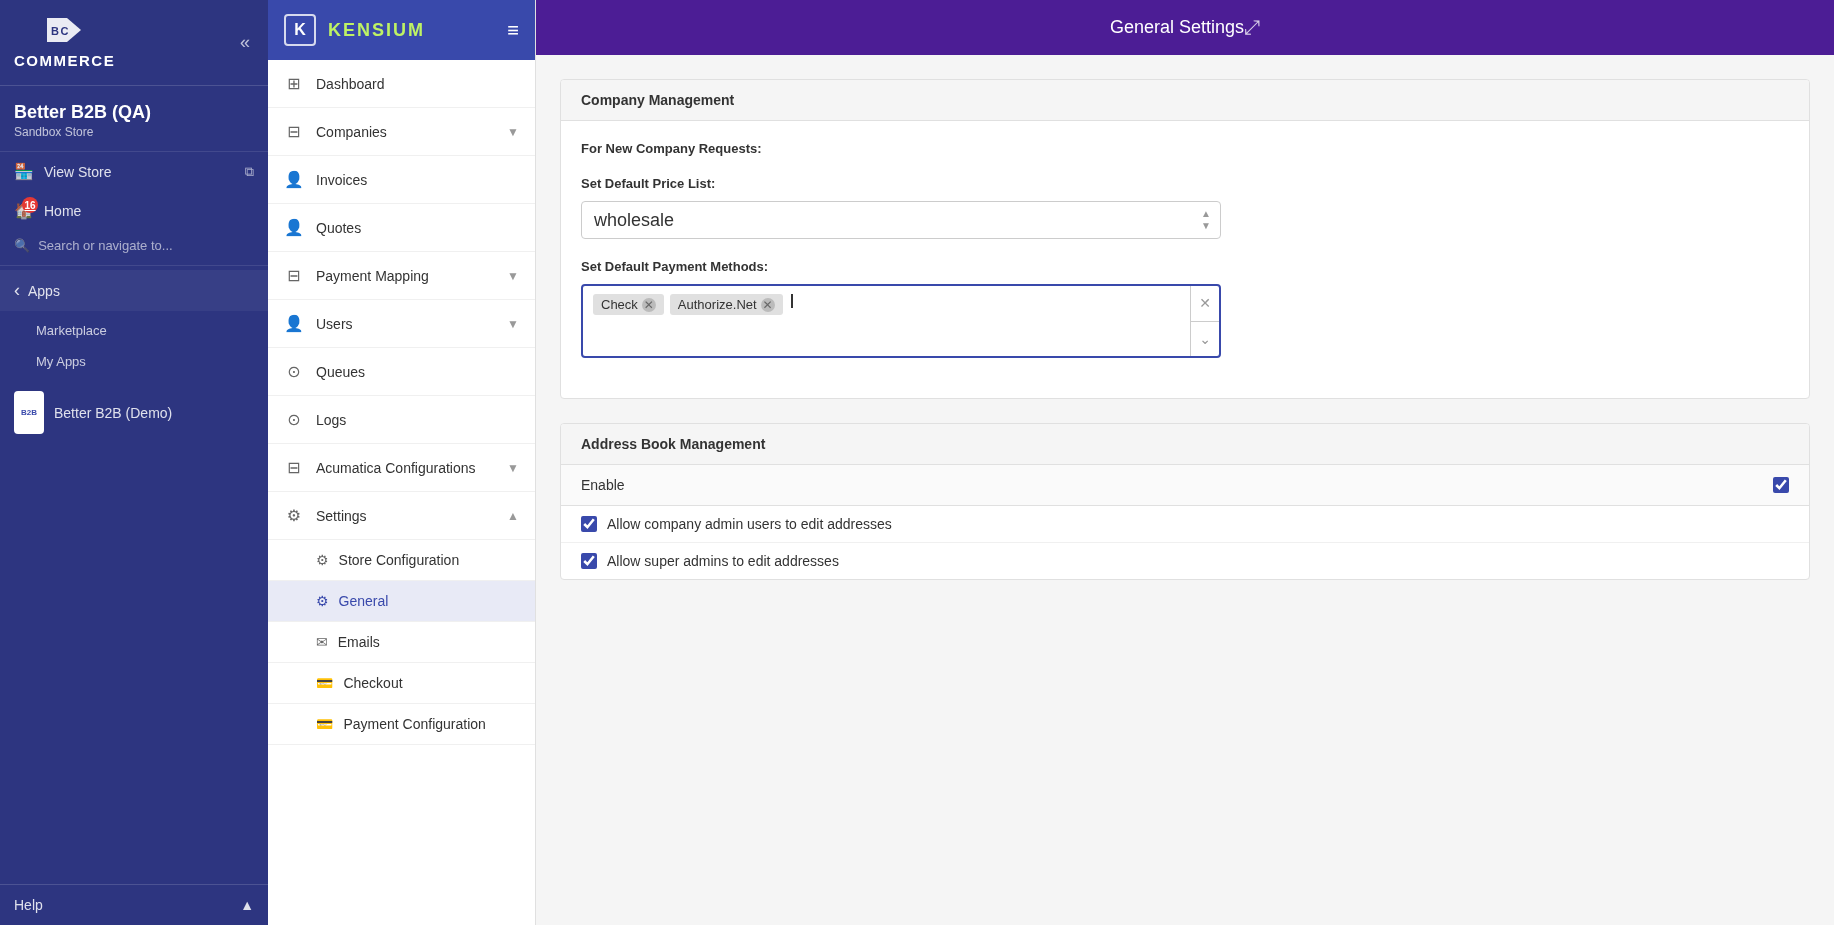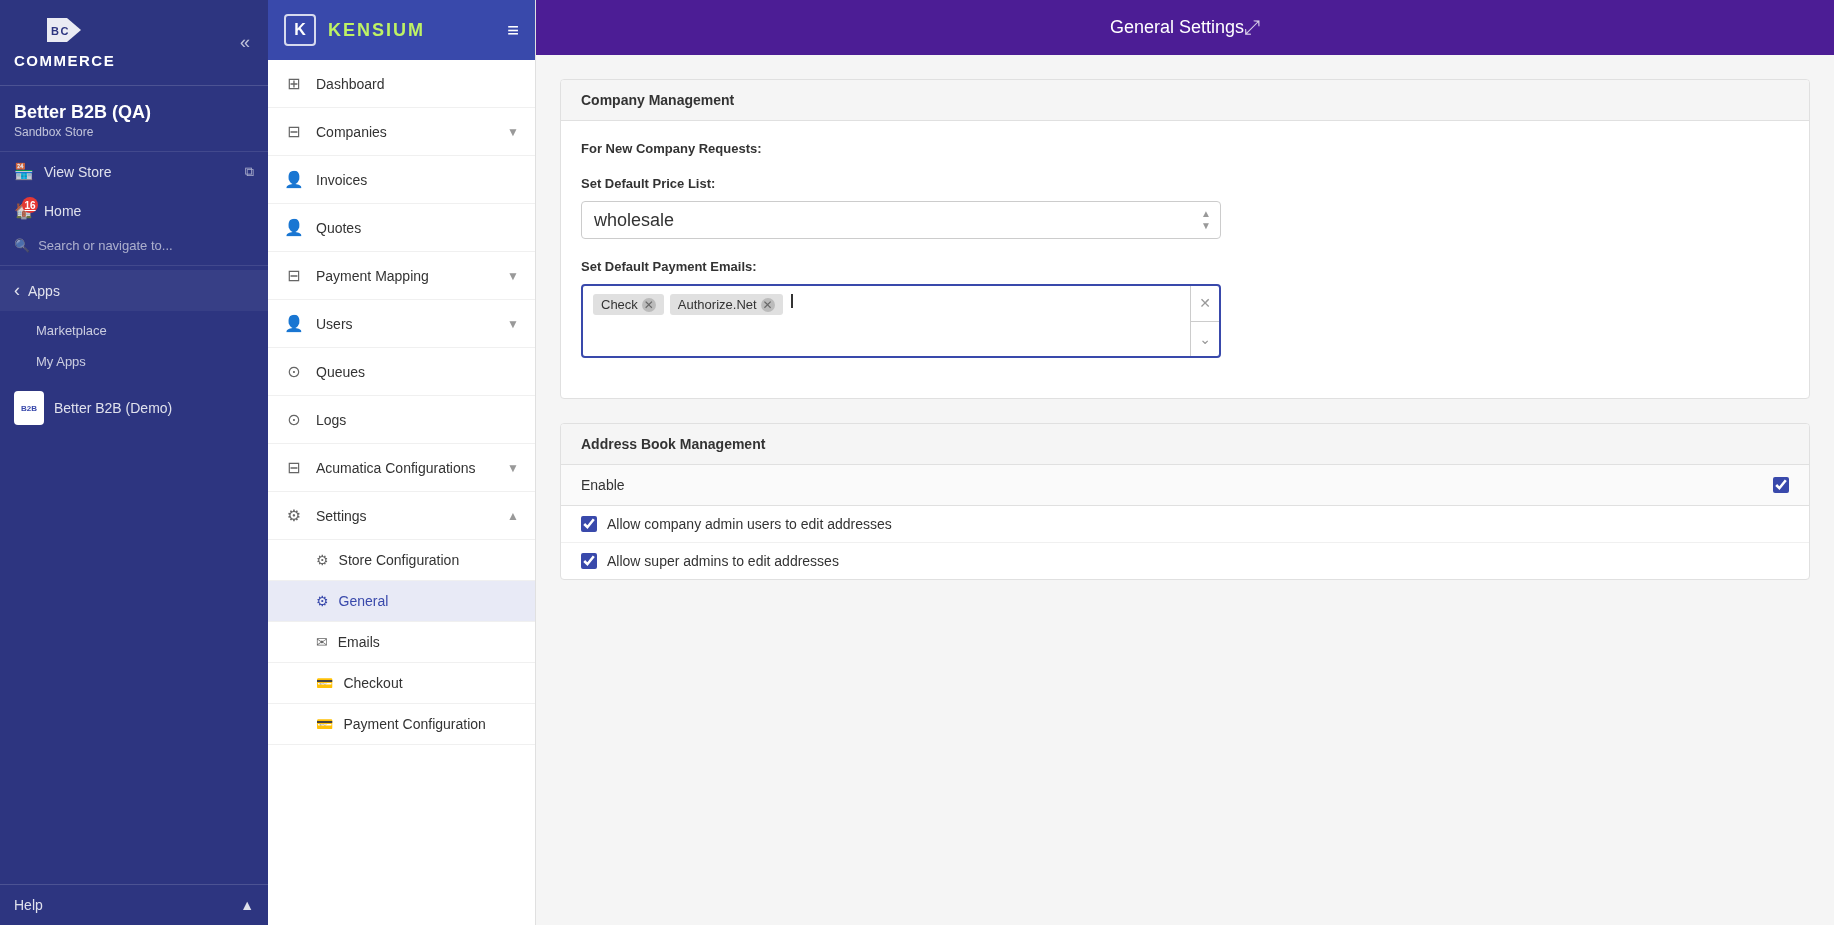--- a/index.html
+++ b/index.html
@@ -102,21 +102,21 @@
     }
     .bc-app-item {
       display: flex;
       align-items: center;
       gap: 10px;
       padding: 10px 14px;
       color: rgba(255,255,255,0.85);
       cursor: pointer;
     }
     .app-icon {
-      width: 30px; height: 34px;
+      width: 30px; height: 43px;
       background: #fff;
       border-radius: 4px;
       display: flex; align-items: center; justify-content: center;
       font-size: 10px;
       color: #333;
     }
     .bc-footer {
       margin-top: auto;
       border-top: 1px solid rgba(255,255,255,0.15);
       padding: 12px 14px;
@@ -531,21 +531,21 @@
               <option>standard</option>
             </select>
             <div class="select-arrows">
               <span>▲</span>
               <span>▼</span>
             </div>
           </div>
         </div>
 
         <div class="field-group">
-          <div class="field-label">Set Default Payment Emails:</div>
+          <div class="field-label">Set Default Payment Methods:</div>
           <div class="multiselect-field">
             <div class="multiselect-inner">
               <span class="tag">
                 <span>Check</span>
                 <span class="tag-close">✕</span>
               </span>
               <span class="tag">
                 <span>Authorize.Net</span>
                 <span class="tag-close">✕</span>
               </span>

